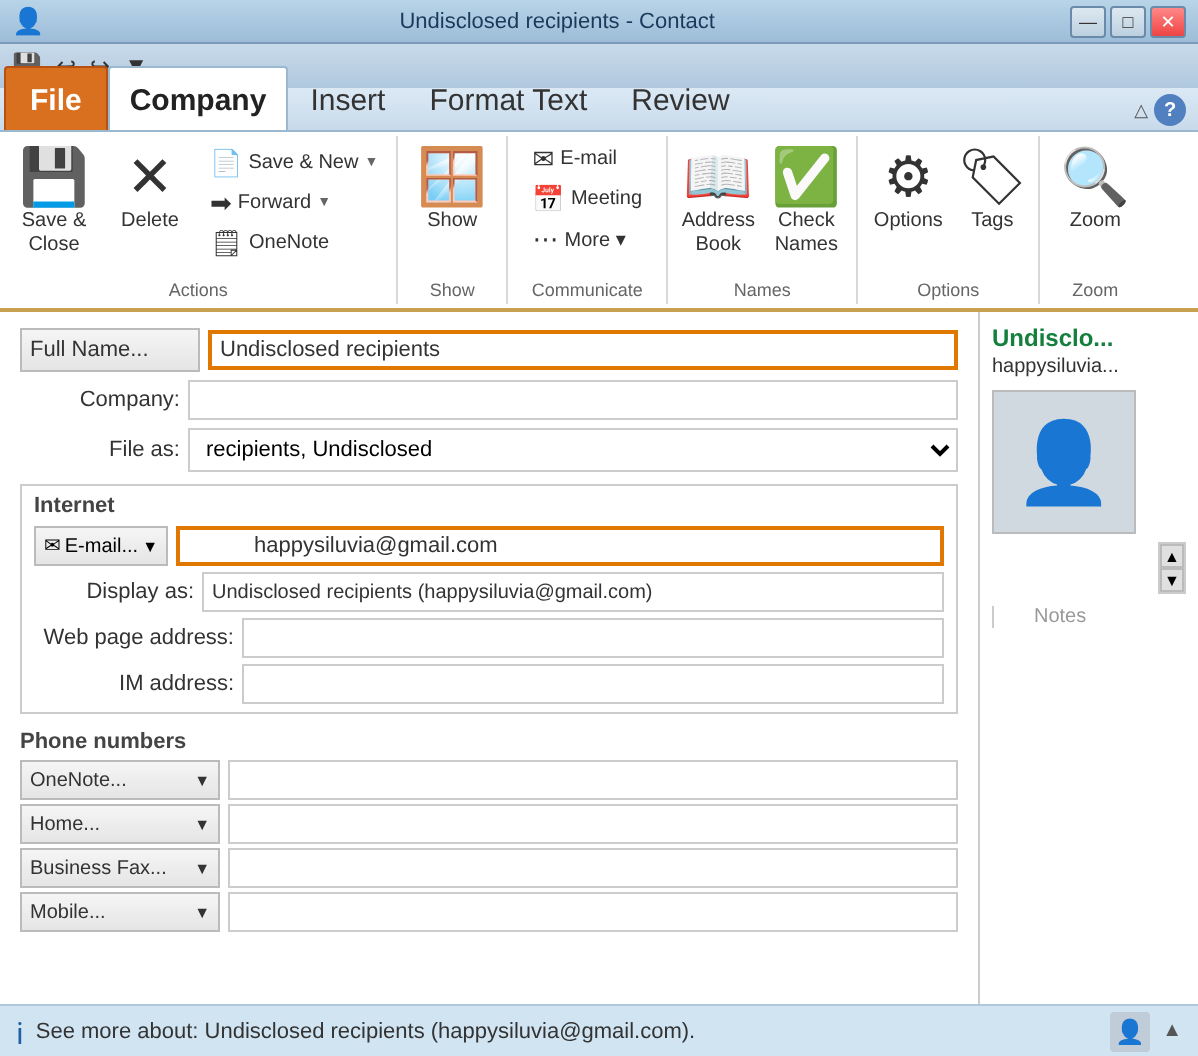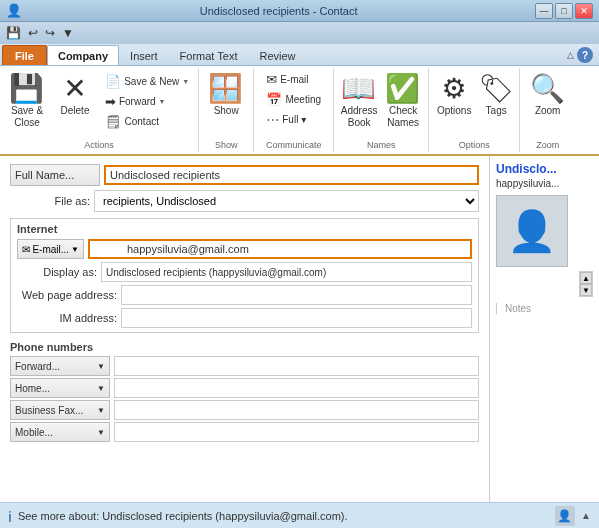--- a/index.html
+++ b/index.html
@@ -29,27 +29,27 @@
     .ribbon-tabs-bar {
       background: linear-gradient(to bottom, #dce9f5, #c8daea);
       height: 22px;
       display: flex;
       align-items: flex-end;
       padding: 0 2px;
       border-bottom: 1px solid #9ab8d0;
     }
     .tab {
       padding: 3px 10px 2px;
-      font-size: 11px;
+      font-size: 15px;
       cursor: pointer;
       border: 1px solid transparent;
       border-bottom: none;
       border-radius: 2px 2px 0 0;
       color: #333;
-      height: 20px;
+      height: 32px;
       display: flex;
       align-items: center;
     }
     .tab.file-tab {
       background: #d97020;
       color: white;
       font-weight: bold;
       border-color: #b85010;
       padding: 3px 12px 2px;
     }
@@ -141,21 +141,21 @@
       background: linear-gradient(to bottom, #f5f5f5, #e5e5e5);
       cursor: pointer; font-size: 10px; color: #333; text-align: left;
       padding: 0 4px; display: flex; align-items: center; justify-content: space-between;
     }
 
     
     .avatar-placeholder {
       width: 72px; height: 72px; background: #d0d8e0; border: 1px solid #bbb;
       display: flex; align-items: center; justify-content: center; font-size: 40px; color: #888;
     }
-    .side-name { font-size: 12px; font-weight: bold; color: #1d4ed8; margin-bottom: 2px; }
+    .side-name { font-size: 12px; font-weight: bold; color: #15803d; margin-bottom: 2px; }
     .side-email { font-size: 10px; color: #333; }
     .notes-label { font-size: 10px; color: #888; margin-top: 8px; }
 
     
     .status-bar {
       background: #d0e4f0;
       height: 26px;
       display: flex;
       align-items: center;
       padding: 0 8px;
@@ -232,21 +232,21 @@
             <span>Save &amp; New</span>
             <span class="dropdown-arrow">▼</span>
           </div>
           <div class="small-btn">
             <span class="s-icon">➡</span>
             <span>Forward</span>
             <span class="dropdown-arrow">▼</span>
           </div>
           <div class="small-btn">
             <span class="s-icon">🗒</span>
-            <span>Contact</span>
+            <span>OneNote</span>
           </div>
         </div>
       </div>
       <div class="ribbon-group-label">Actions</div>
     </div>
 
     <div class="ribbon-group" style="min-width:55px;">
       <div class="ribbon-group-content">
         <div class="big-btn">
           <div class="big-icon show-icon">🪟</div>
@@ -261,21 +261,21 @@
         <div class="small-btn">
           <span class="s-icon">✉</span>
           <span>E-mail</span>
         </div>
         <div class="small-btn">
           <span class="s-icon">📅</span>
           <span>Meeting</span>
         </div>
         <div class="small-btn">
           <span class="s-icon">⋯</span>
-          <span>Full ▾</span>
+          <span>More ▾</span>
         </div>
       </div>
       <div class="ribbon-group-label">Communicate</div>
     </div>
 
     <div class="ribbon-group" style="min-width:90px;">
       <div class="ribbon-group-content">
         <div class="big-btn" style="width:42px;">
           <div class="big-icon">📖</div>
           <div class="btn-label">Address<br>Book</div>
@@ -316,20 +316,24 @@
 
   <div class="form-area" style="flex:1; display:flex;">
 
     <div class="form-main">
 
       <div class="form-row">
         <button class="phone-btn" style="width:90px; height:22px; font-size:11px;">Full Name...</button>
         <input class="form-input highlighted" type="text" value="Undisclosed recipients" style="flex: 1 1 0%;">
       </div>
 
+      <div class="form-row">
+        <span class="form-label">Company:</span>
+        <input class="form-input" type="text" style="flex: 1 1 0%;">
+      </div>
 
 
       <div class="form-row">
         <span class="form-label">File as:</span>
         <select class="select-input" style="flex:1; height:22px;">
           <option>recipients, Undisclosed</option>
         </select>
       </div>
 
       <div style="border:1px solid #ccc; padding:4px 6px; margin-top:2px;">
@@ -357,21 +361,21 @@
         <div class="form-row" style="margin-top:3px;">
           <span class="form-label" style="width:100px;">IM address:</span>
           <input class="form-input" type="text" style="flex: 1 1 0%;">
         </div>
       </div>
 
       <div style="margin-top:4px;">
         <div class="section-title" style="font-size:11px; font-weight:bold; margin-bottom:3px;">Phone numbers</div>
         <div class="phone-row">
           <button class="phone-btn">
-            <span>Forward...</span>
+            <span>OneNote...</span>
             <span style="font-size:8px;">▼</span>
           </button>
           <input class="form-input" type="text" style="flex: 1 1 0%;">
         </div>
         <div class="phone-row">
           <button class="phone-btn">
             <span>Home...</span>
             <span style="font-size:8px;">▼</span>
           </button>
           <input class="form-input" type="text" style="flex: 1 1 0%;">
@@ -401,21 +405,21 @@
         <span style="font-size:40px; color:#888;">👤</span>
       </div>
       <div style="display:flex; flex-direction:row; margin-top:4px; gap:2px; align-self:flex-end;">
 
         <div style="display:flex; flex-direction:column; width:14px; border:1px solid #ccc; background:#f4f4f4;">
           <div style="width:12px; height:12px; background:#e0e0e0; border:1px solid #bbb; display:flex; align-items:center; justify-content:center; font-size:8px; cursor:pointer;">▲</div>
           <div style="flex:1; background:#f8f8f8;"></div>
           <div style="width:12px; height:12px; background:#e0e0e0; border:1px solid #bbb; display:flex; align-items:center; justify-content:center; font-size:8px; cursor:pointer;">▼</div>
         </div>
       </div>
-      <div class="notes-label" style="margin-top:6px; font-size:10px; color:#999; border-left:1px solid #ccc; padding-left:8px; align-self:flex-start;">Notes</div>
+      <div class="notes-label" style="margin-top:6px; font-size:10px; color:#999; border-left:1px solid #ccc; padding-left:20px; align-self:flex-start;">Notes</div>
     </div>
 
   </div>
 
   <div class="status-bar" style="height:26px; background:#d0e4f2; display:flex; align-items:center; padding:0 8px; gap:6px; border-top:1px solid #b0c8e0;">
     <span class="status-icon" style="font-size:15px; color:#2060a0;">ℹ</span>
     <span class="status-text" style="font-size:11px; color:#333; flex:1;">See more about: Undisclosed recipients (happysiluvia@gmail.com).</span>
     <div style="width:20px; height:20px; background:#c0ccd8; border-radius:2px; display:flex; align-items:center; justify-content:center; font-size:12px;">👤</div>
     <span style="font-size:10px; color:#555; cursor:pointer;">▲</span>
   </div>

